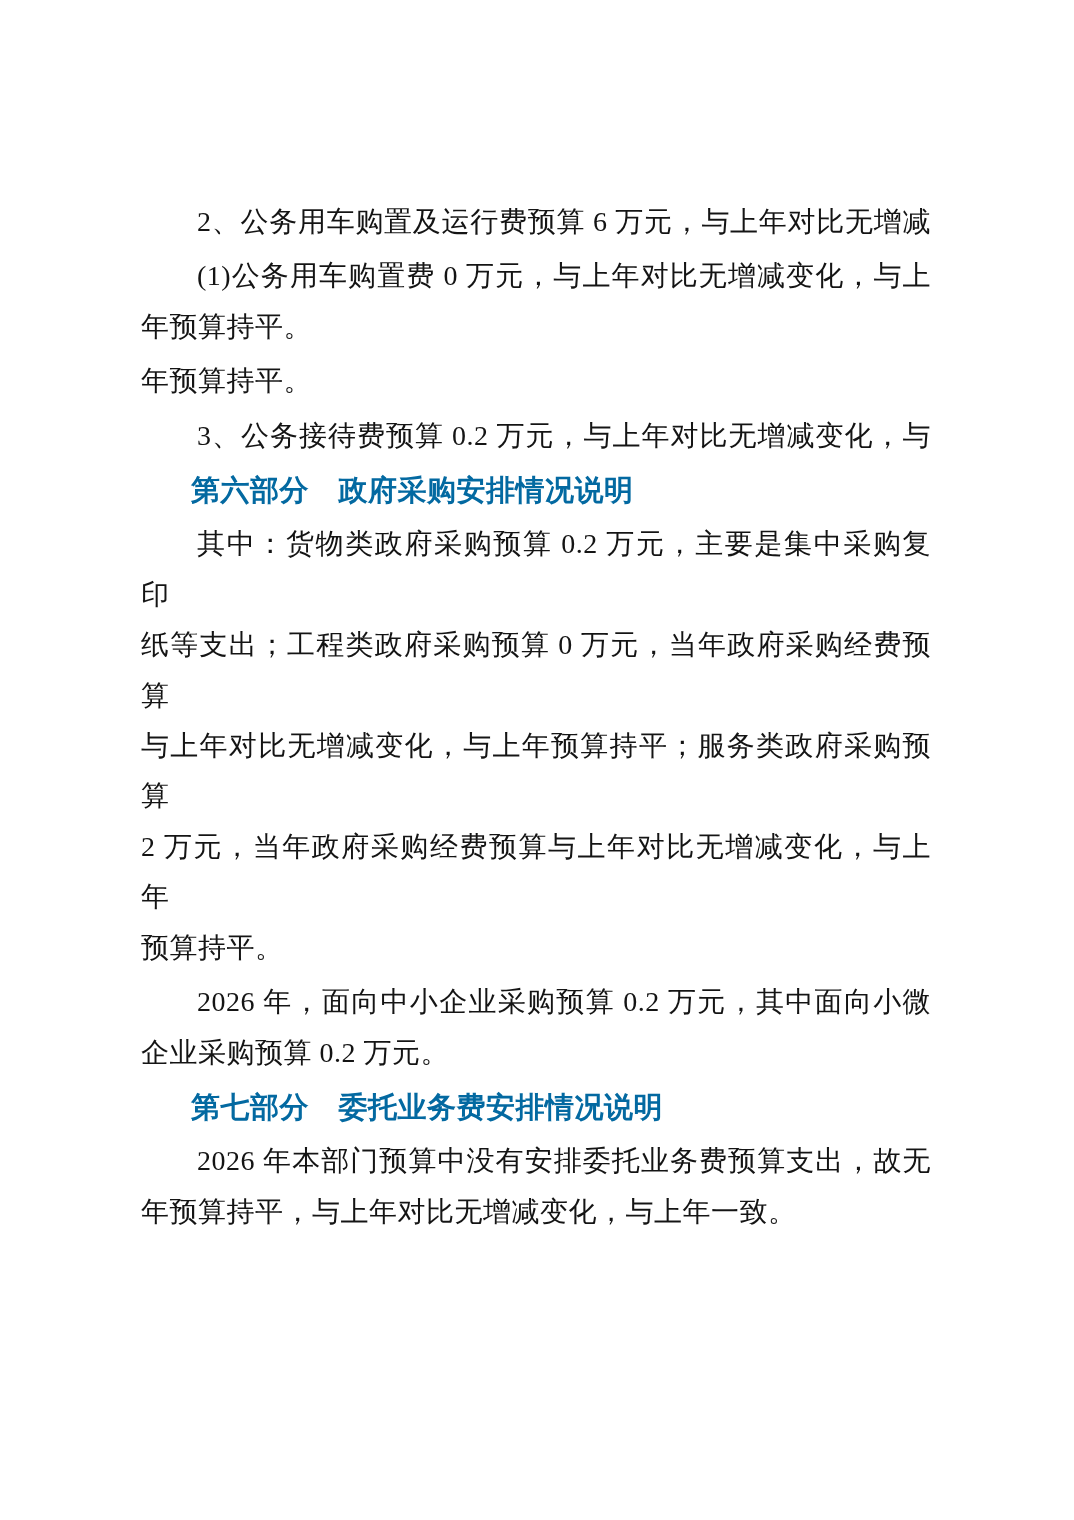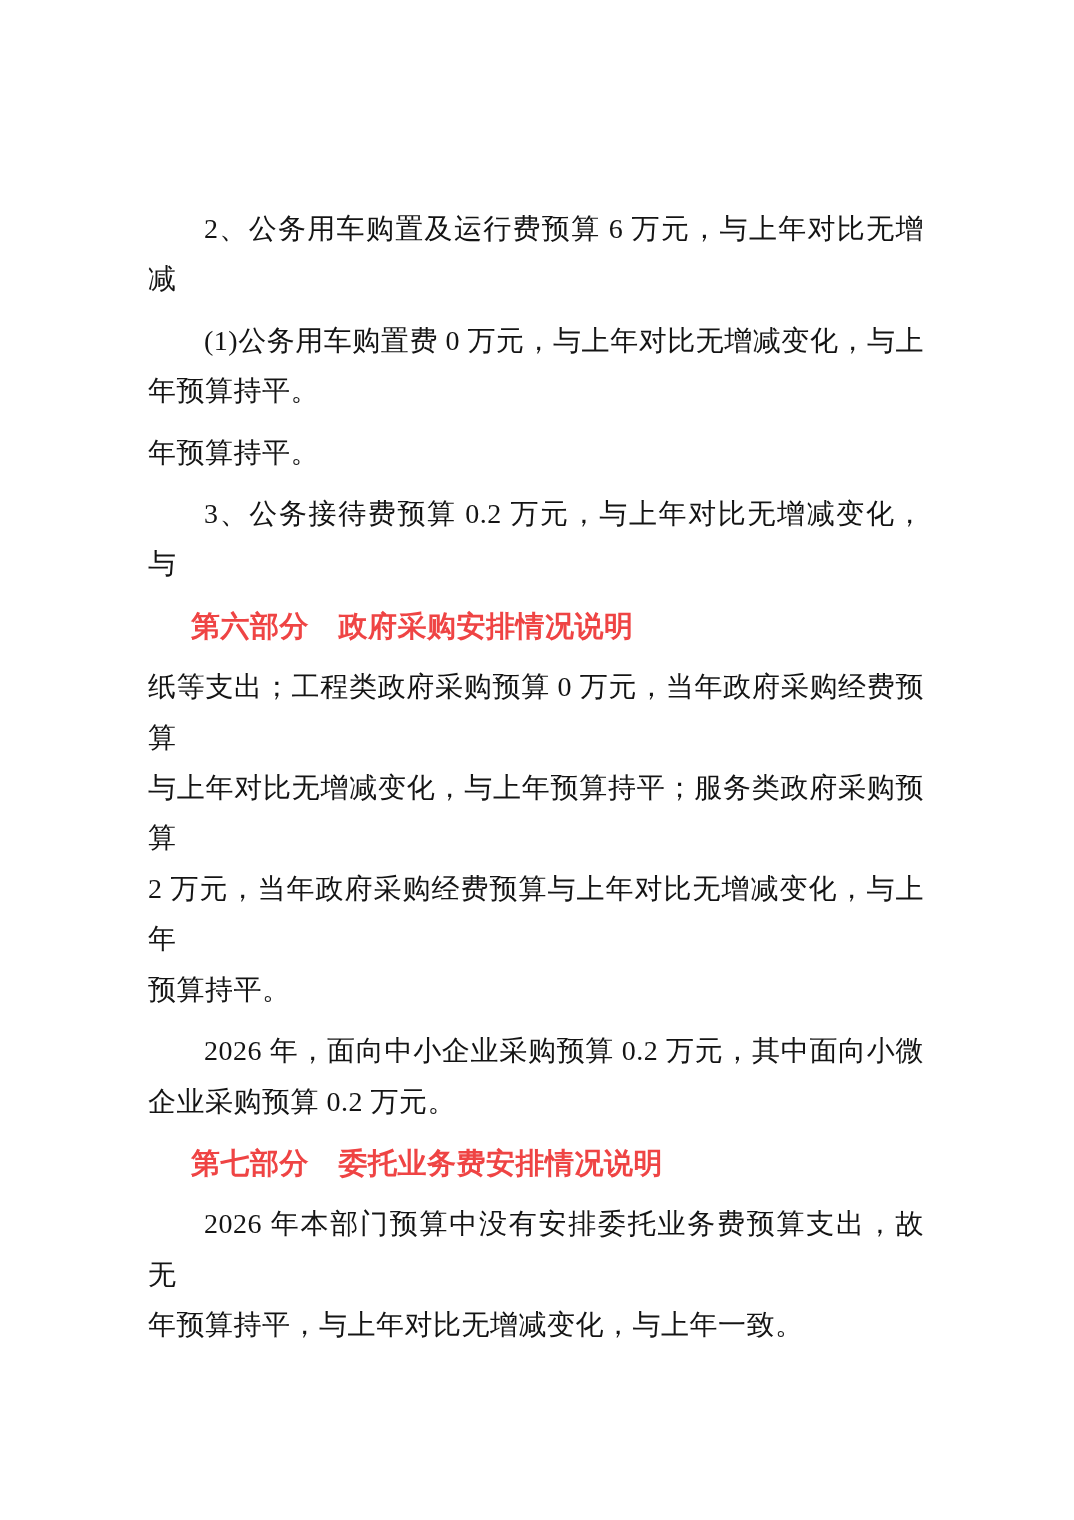--- a/index.html
+++ b/index.html
@@ -19,40 +19,40 @@
     left: 137px;
     top: 193px;
     width: 798px;
     font-family: "Liberation Serif", "DejaVu Serif", serif;
     font-size: 28px;
     line-height: 50.4px;
     color: #141414;
     letter-spacing: 0.5px;
   }
   .paragraph {
-    margin: 11px;
+    margin: 4px;
     padding: 0;
   }
   .line {
     white-space: nowrap;
   }
   .line.full {
     white-space: normal;
     text-align: justify;
     text-align-last: justify;
   }
   .line.first {
     text-indent: 56px;
   }
   .heading {
     font-family: "Liberation Sans", "DejaVu Sans", sans-serif;
     font-weight: 700;
     font-size: 29px;
     text-indent: 54px;
-    color: #ef4444;
+    color: #0369a1;
     white-space: nowrap;
   }
 </style>
 </head>
 <body>
 
 <div class="page">
   <div class="content" id="doc-content">
       <div class="paragraph">
         <div class="line first full">2、公务用车购置及运行费预算 6 万元，与上年对比无增减</div>
@@ -62,20 +62,21 @@
         <div class="line last">年预算持平。</div>
       </div>
       <div class="paragraph">
         <div class="line last">年预算持平。</div>
       </div>
       <div class="paragraph">
         <div class="line first full">3、公务接待费预算 0.2 万元，与上年对比无增减变化，与</div>
       </div>
       <div class="heading">第六部分　政府采购安排情况说明</div>
       <div class="paragraph">
+        <div class="line first full">其中：货物类政府采购预算 0.2 万元，主要是集中采购复印</div>
         <div class="line full">纸等支出；工程类政府采购预算 0 万元，当年政府采购经费预算</div>
         <div class="line full">与上年对比无增减变化，与上年预算持平；服务类政府采购预算</div>
         <div class="line full">2 万元，当年政府采购经费预算与上年对比无增减变化，与上年</div>
         <div class="line last">预算持平。</div>
       </div>
       <div class="paragraph">
         <div class="line first full">2026 年，面向中小企业采购预算 0.2 万元，其中面向小微</div>
         <div class="line last">企业采购预算 0.2 万元。</div>
       </div>
       <div class="heading">第七部分　委托业务费安排情况说明</div>

